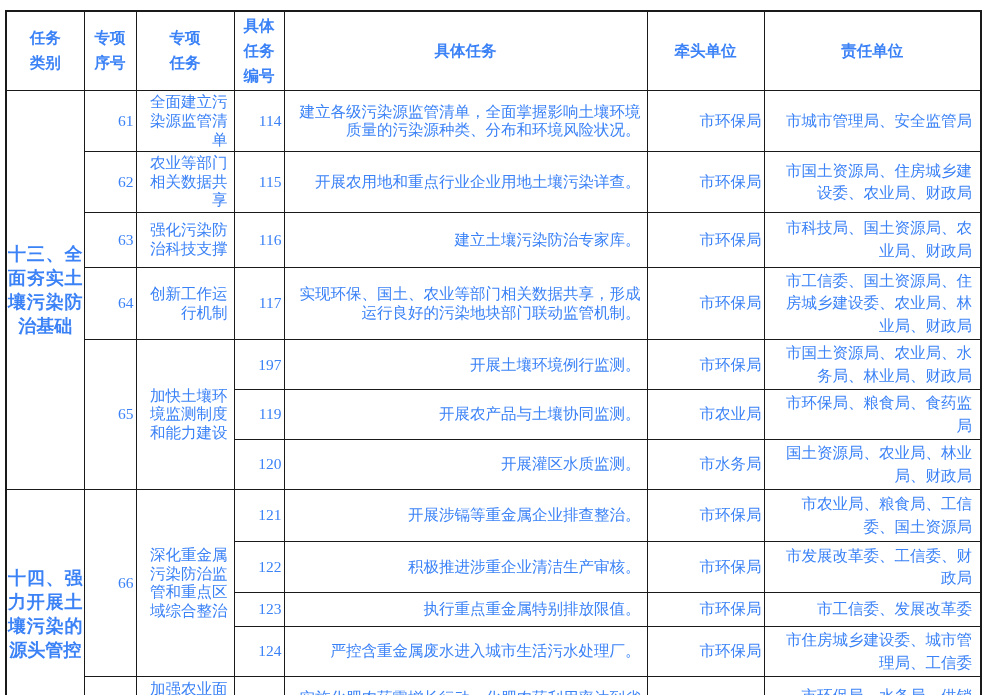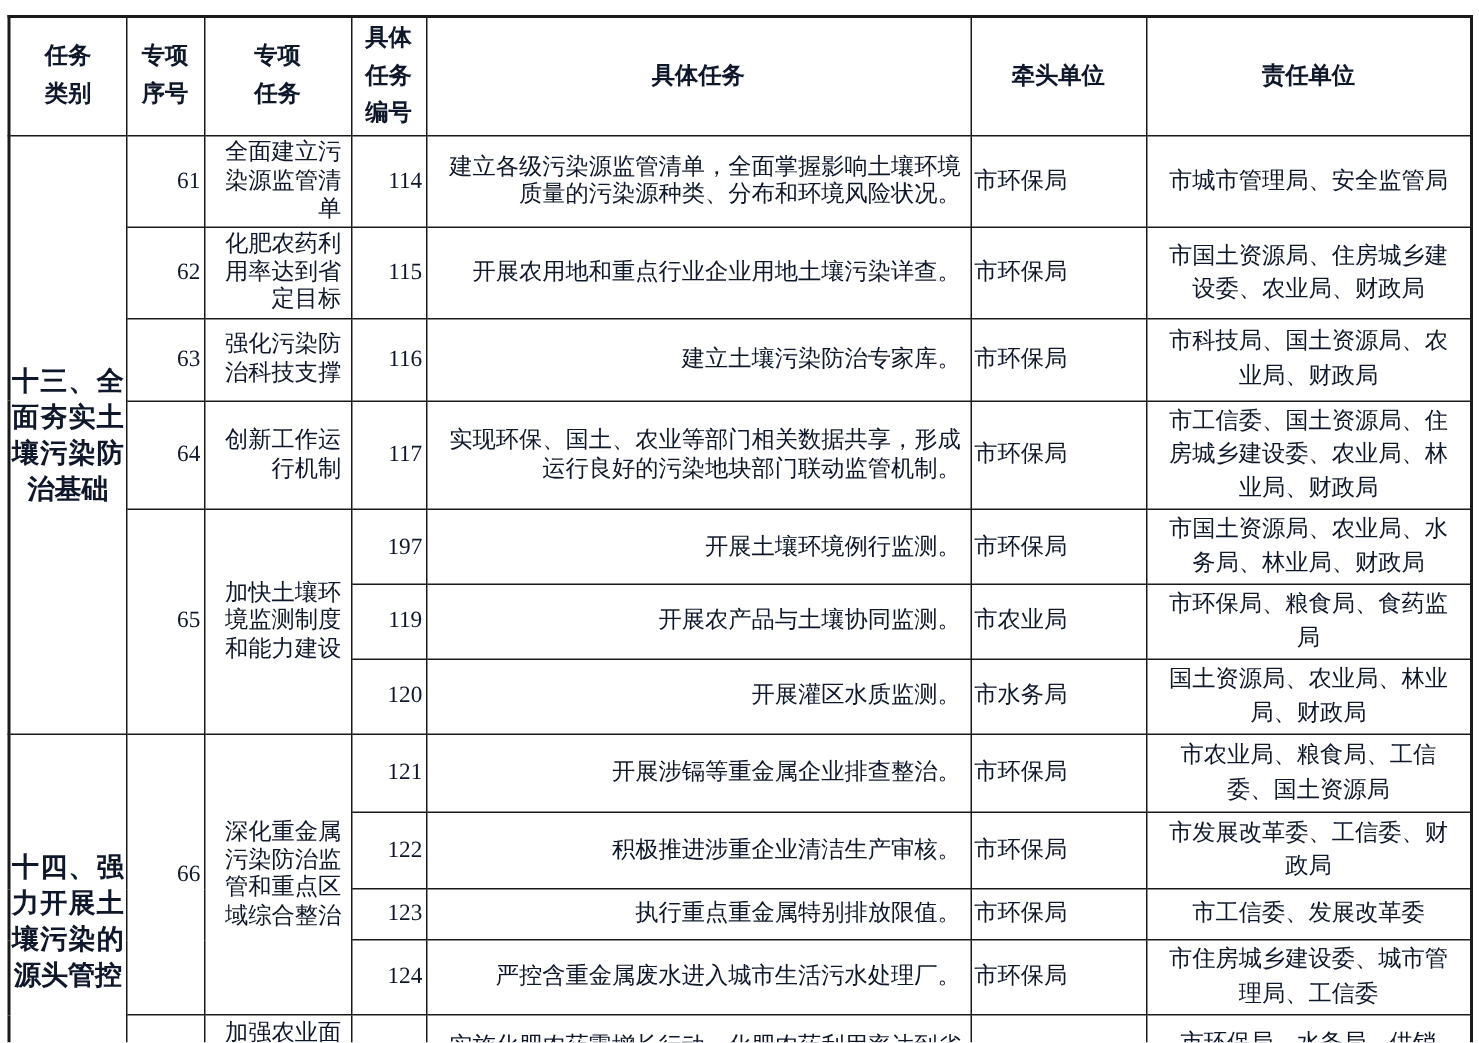--- a/index.html
+++ b/index.html
@@ -7,21 +7,21 @@
     padding: 0;
     background: #ffffff;
   }
   .page {
     position: relative;
     width: 986px;
     height: 695px;
     background: #ffffff;
     overflow: hidden;
     font-family: "Liberation Serif", "DejaVu Serif", serif;
-    color: #0f172a;
+    color: #3b82f6;
   }
   table.task-table {
     border-collapse: collapse;
     table-layout: fixed;
     width: 975px;
     margin: 10px 0 0 5px;
     border: 2px solid #1a1a1a;
   }
   .task-table th, .task-table td {
     border: 1px solid #1a1a1a;
@@ -53,25 +53,25 @@
   }
   td.spec {
     text-align: right;
     padding: 2px 6px;
   }
   td.task {
     text-align: right;
     padding: 2px 6px;
   }
   td.lead {
-    text-align: left;
+    text-align: right;
     padding: 2px 2px;
   }
   td.resp {
-    text-align: center;
+    text-align: right;
     padding: 2px 8px;
     line-height: 1.45;
   }
 </style>
 </head>
 <body>
 
 <div class="page">
   <table class="task-table">
     <colgroup>
@@ -104,21 +104,21 @@
         <td class="cat" rowspan="7">十三、全面夯实土壤污染防治基础</td>
         <td class="num">61</td>
         <td class="spec">全面建立污染源监管清单</td>
         <td class="num">114</td>
         <td class="task">建立各级污染源监管清单，全面掌握影响土壤环境质量的污染源种类、分布和环境风险状况。</td>
         <td class="lead">市环保局</td>
         <td class="resp">市城市管理局、安全监管局</td>
       </tr>
       <tr style="height:55px">
         <td class="num">62</td>
-        <td class="spec">化肥农药利用率达到省定目标</td>
+        <td class="spec">农业等部门相关数据共享</td>
         <td class="num">115</td>
         <td class="task">开展农用地和重点行业企业用地土壤污染详查。</td>
         <td class="lead">市环保局</td>
         <td class="resp">市国土资源局、住房城乡建设委、农业局、财政局</td>
       </tr>
       <tr style="height:55px">
         <td class="num">63</td>
         <td class="spec">强化污染防治科技支撑</td>
         <td class="num">116</td>
         <td class="task">建立土壤污染防治专家库。</td>

